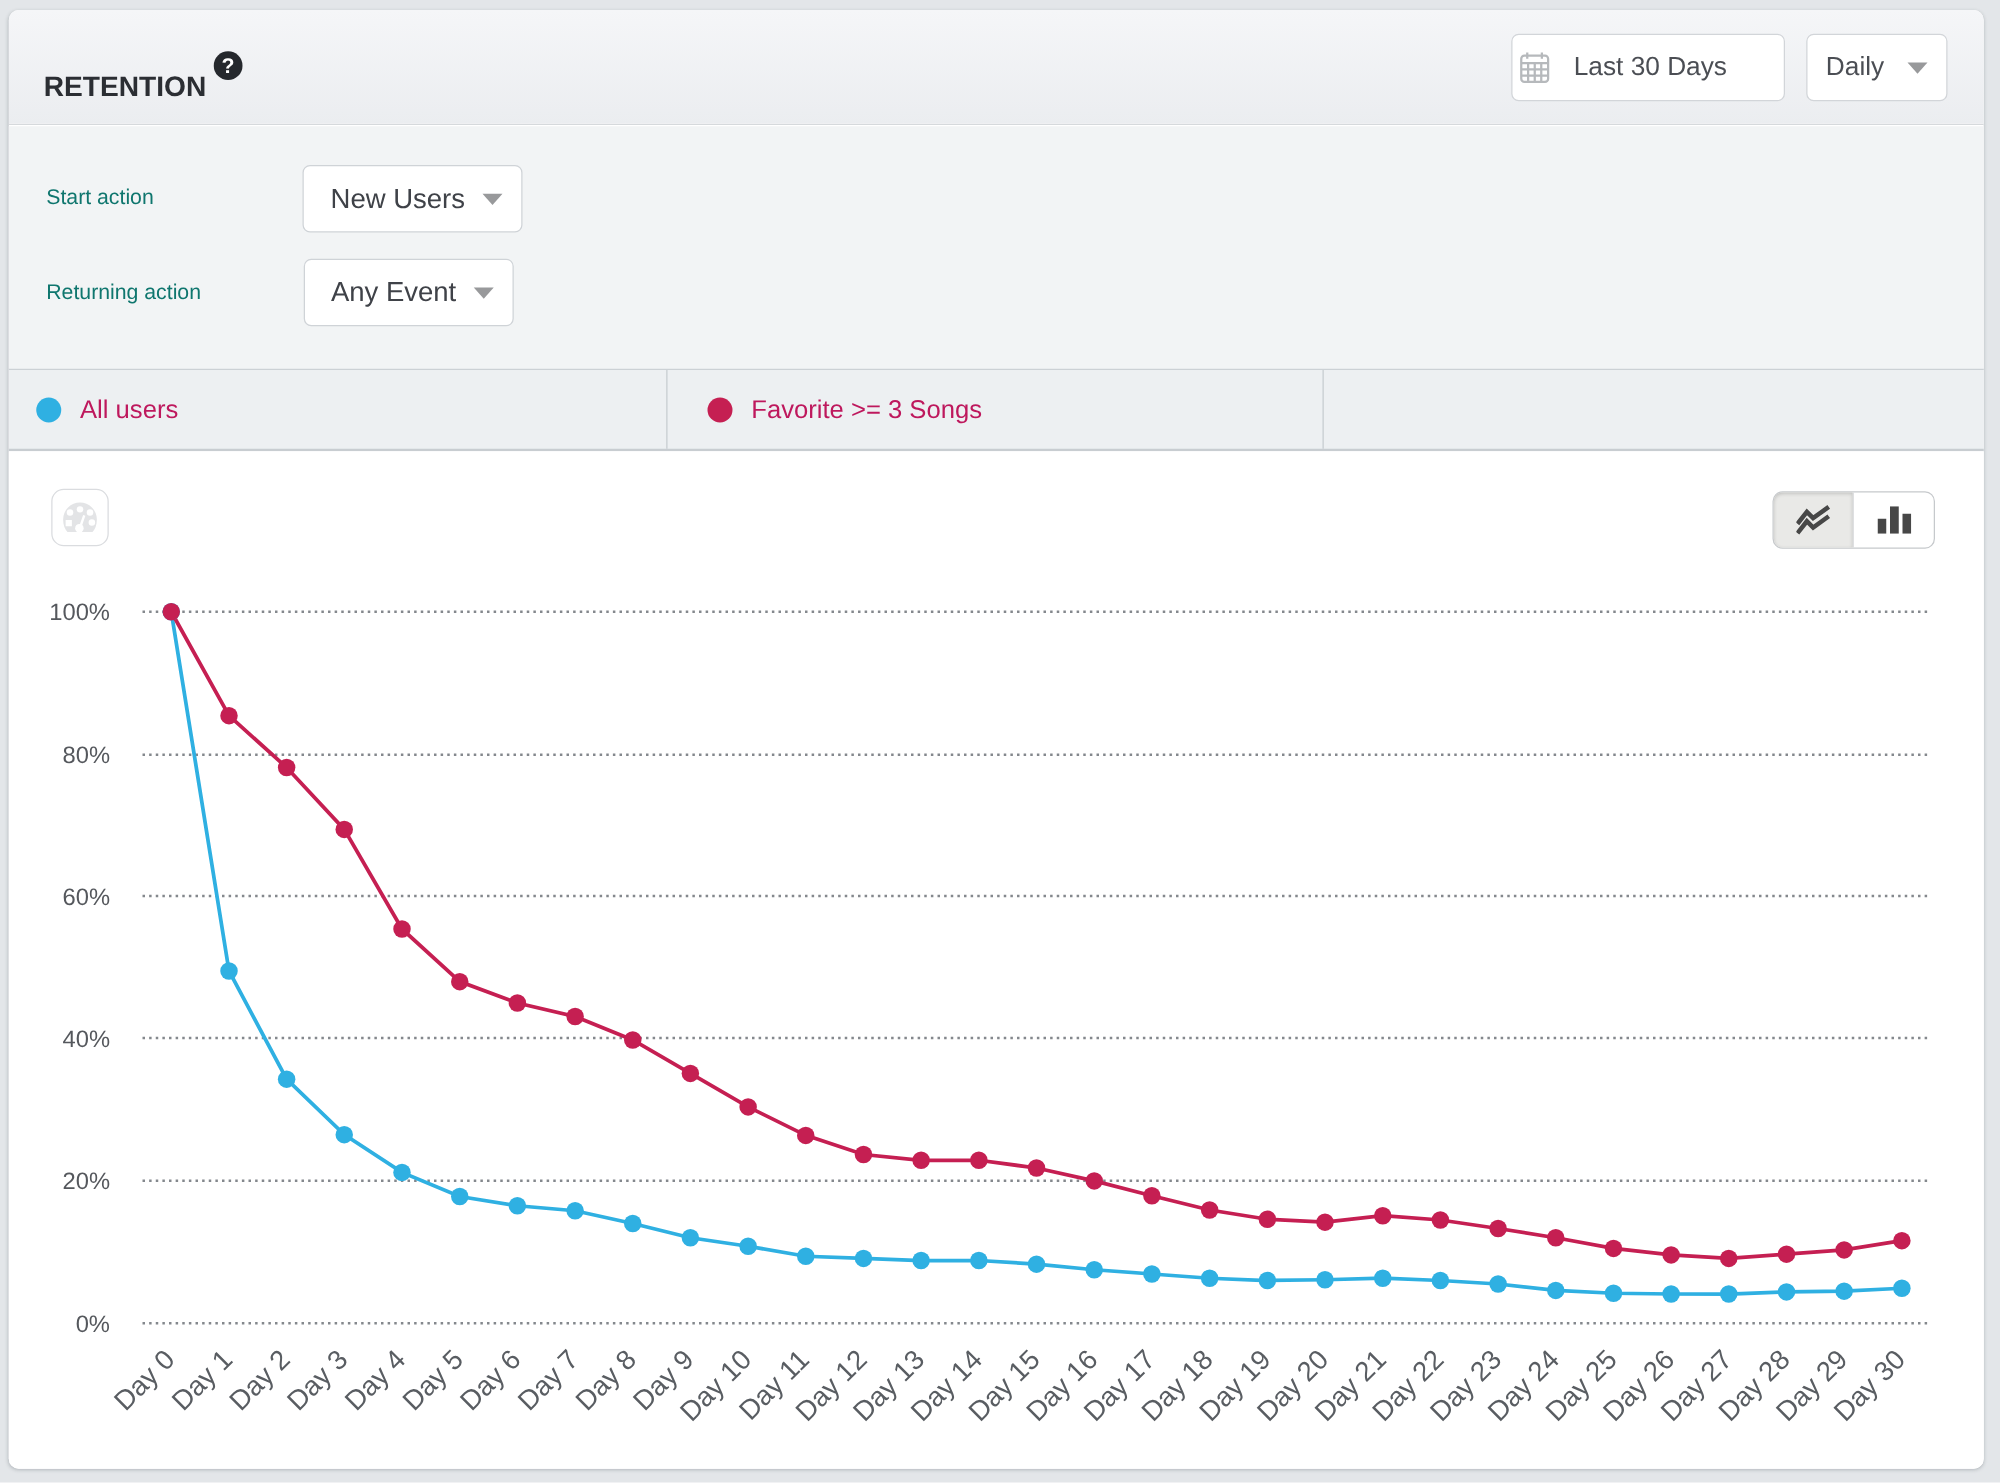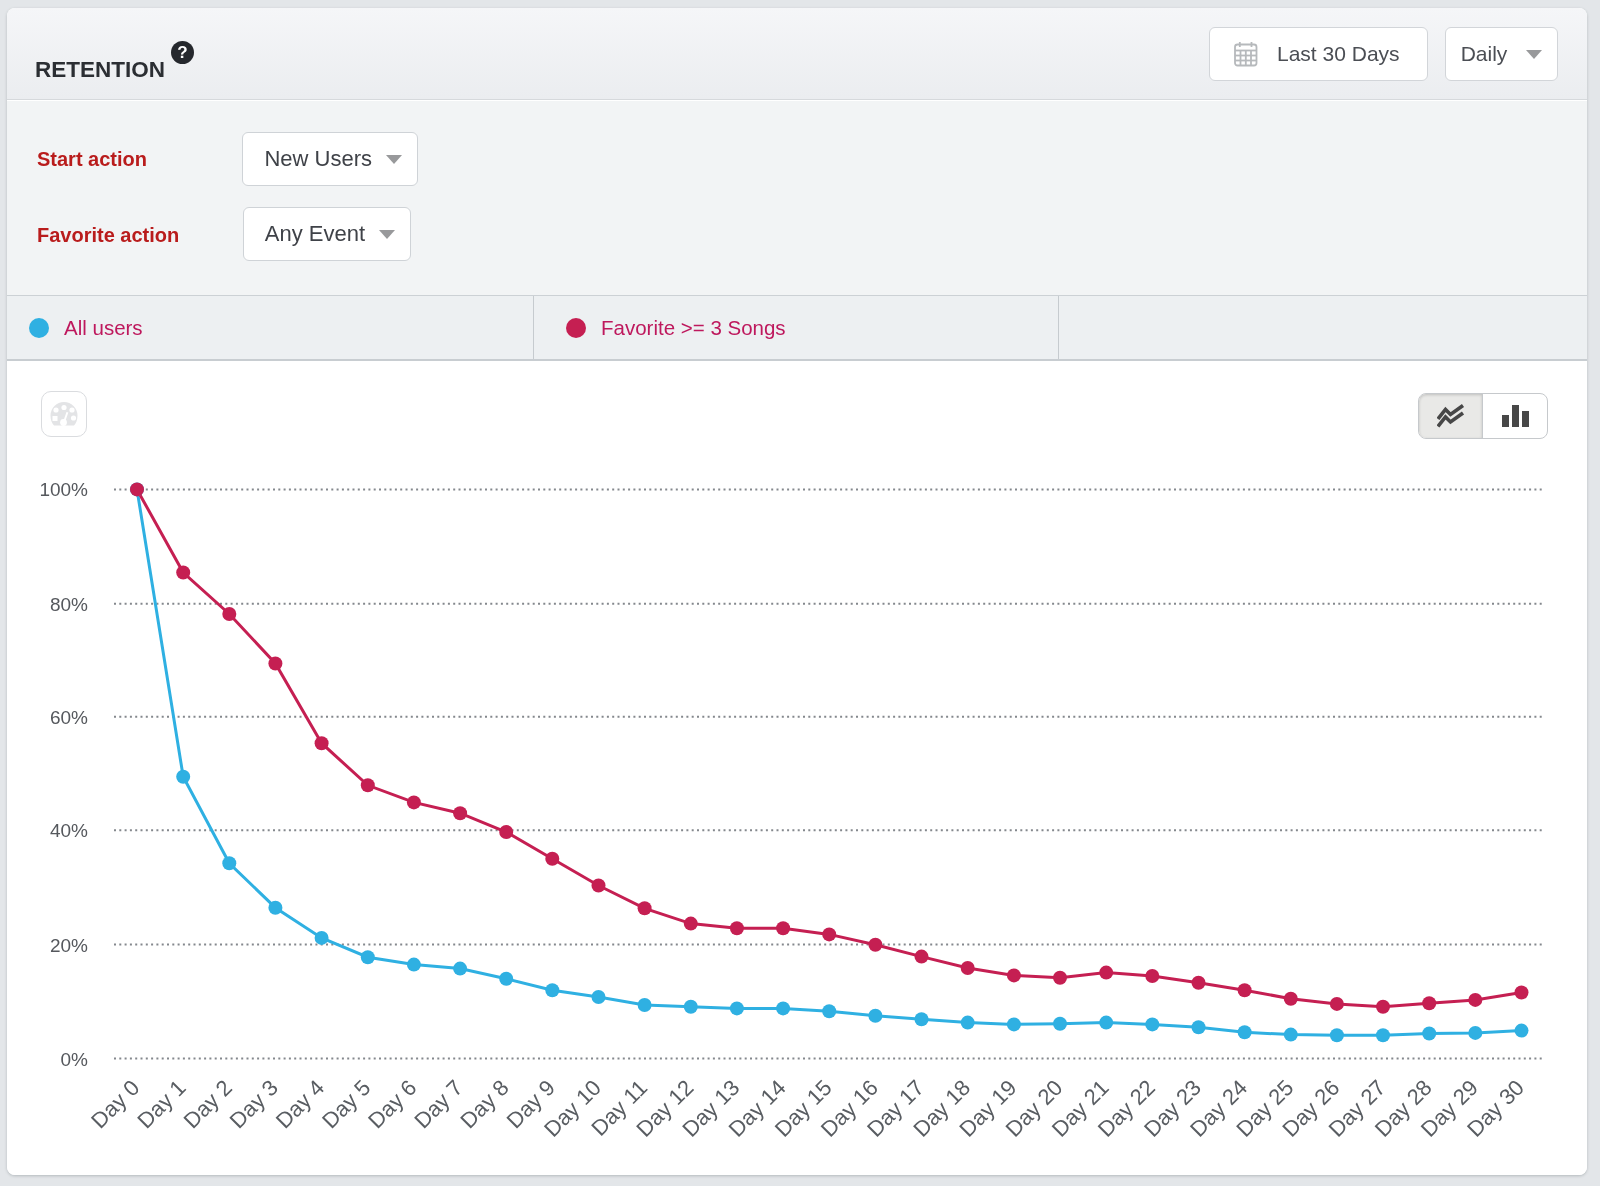--- a/index.html
+++ b/index.html
@@ -5,55 +5,55 @@
 body{width:1600px;height:1186px;background:#e3e6e9;font-family:"Liberation Sans",sans-serif;position:relative;overflow:hidden}
 .card{position:absolute;left:7px;top:8px;width:1580px;height:1167px;background:#fff;border-radius:8px;box-shadow:0 1px 3px rgba(40,50,60,.25)}
 .hdr{position:absolute;left:0;top:0;width:100%;height:92px;background:linear-gradient(#f5f6f8,#ebedf0);border-bottom:1px solid #d6d9dc;border-radius:8px 8px 0 0}
 .hdr h1{position:absolute;left:28px;top:61px;font-size:22.5px;font-weight:bold;color:#2b2e33;letter-spacing:0;line-height:23px;transform:translateY(-50%)}
 .qmark{position:absolute;left:164px;top:33px;width:23px;height:23px;border-radius:50%;background:#25282d;color:#fff;font-size:17px;font-weight:bold;text-align:center;line-height:23px}
 .btn{position:absolute;top:19px;height:54px;background:#fff;border:1px solid #d2d5d9;border-radius:6px;font-size:21px;color:#4b4e54;display:flex;align-items:center;justify-content:center}
 .btn-date{left:1202px;width:219px}
 .btn-daily{left:1438px;width:113px}
 .caret{display:inline-block;width:0;height:0;border-left:8px solid transparent;border-right:8px solid transparent;border-top:9px solid #98999b;margin-left:14px}
 .controls{position:absolute;left:0;top:93px;width:100%;height:194px;background:#f2f4f5}
-.lbl{position:absolute;font-size:20px;font-weight:bold;color:#b91c1c}
+.lbl{position:absolute;font-size:17px;font-weight:normal;color:#0f766e}
 .dd{position:absolute;background:#fff;border:1px solid #cfd3d7;border-radius:6px;height:54px;font-size:22px;color:#3f4248;display:flex;align-items:center;justify-content:flex-end;padding-left:2px;padding-right:15px}
 .legend{position:absolute;left:0;top:287px;width:100%;height:66px;background:#edf0f2;border-top:1px solid #ccd1d5;border-bottom:2px solid #c8cdd1}
 .cell{position:absolute;top:0;height:63px;border-right:1px solid #c6cbcf;display:flex;align-items:center;font-size:20.5px;color:#be185d}
 .dot{width:20px;height:20px;border-radius:50%;margin-right:15px;flex-shrink:0}
 .chart{position:absolute;left:0;top:353px;width:100%;height:814px;background:#fff;border-radius:0 0 8px 8px}
 .palette{position:absolute;left:34px;top:30px;width:46px;height:46px;border:1px solid #dadcdf;border-radius:10px;background:#fff}
 .toggle{position:absolute;left:1411px;top:32px;width:130px;height:46px;border:1px solid #c6c9cc;border-radius:8px;background:#fff;display:flex}
 .tseg{width:65px;height:100%;display:flex;align-items:center;justify-content:center}
 .tseg.active{background:#e9e9e7;box-shadow:inset 0 1px 3px rgba(0,0,0,.18);border-right:1px solid #c6c9cc;border-radius:7px 0 0 7px}
 </style></head>
 <body>
 <div class="card">
   <div class="hdr">
     <h1>RETENTION</h1>
     <div class="qmark">?</div>
-    <div class="btn btn-date" style="justify-content:flex-start;padding-left:24px"><svg width="24" height="26" viewBox="0 0 24 26" style="margin-right:19px">
+    <div class="btn btn-date" style="justify-content:flex-start;padding-left:6px"><svg width="24" height="26" viewBox="0 0 24 26" style="margin-right:19px">
           <g fill="none" stroke="#b6b9bc" stroke-width="1.8">
             <rect x="1" y="3.5" width="21.5" height="21" rx="2.5"></rect>
             <line x1="5.8" y1="1" x2="5.8" y2="6"></line>
             <line x1="17.5" y1="1" x2="17.5" y2="6"></line>
             <line x1="1" y1="9.5" x2="22.5" y2="9.5"></line>
             <line x1="1" y1="14.5" x2="22.5" y2="14.5"></line>
             <line x1="1" y1="19.5" x2="22.5" y2="19.5"></line>
             <line x1="6.5" y1="9.5" x2="6.5" y2="24.5"></line>
             <line x1="11.8" y1="9.5" x2="11.8" y2="24.5"></line>
             <line x1="17" y1="9.5" x2="17" y2="24.5"></line>
           </g>
         </svg>Last 30 Days</div>
     <div class="btn btn-daily">Daily<span class="caret" style="margin-left:19px"></span></div>
   </div>
   <div class="controls">
     <div class="lbl" style="left:30px;top:47px">Start action</div>
     <div class="dd" style="left:235px;top:31px;width:176px">New Users<span class="caret"></span></div>
-    <div class="lbl" style="left:30px;top:123px">Favorite action</div>
+    <div class="lbl" style="left:30px;top:123px">Returning action</div>
     <div class="dd" style="left:236px;top:106px;width:168px">Any Event<span class="caret"></span></div>
   </div>
   <div class="legend">
     <div class="cell" style="left:0;width:527px;padding-left:22px"><span class="dot" style="background:#2fb0e2"></span>All users</div>
     <div class="cell" style="left:528px;width:524px;padding-left:31px"><span class="dot" style="background:#c51f52"></span>Favorite &gt;= 3 Songs</div>
   </div>
   <div class="chart">
     <div class="palette"><svg width="44" height="44" viewBox="0 0 44 44">
           <path d="M22 10a13.5 13.5 0 0 1 13.5 13.5c0 4.5-1.5 8-3.5 10H12c-2-2-3.5-5.5-3.5-10A13.5 13.5 0 0 1 22 10z" fill="#e3e4e6"></path>
           <circle cx="14" cy="18" r="2.6" fill="#fff"></circle>

